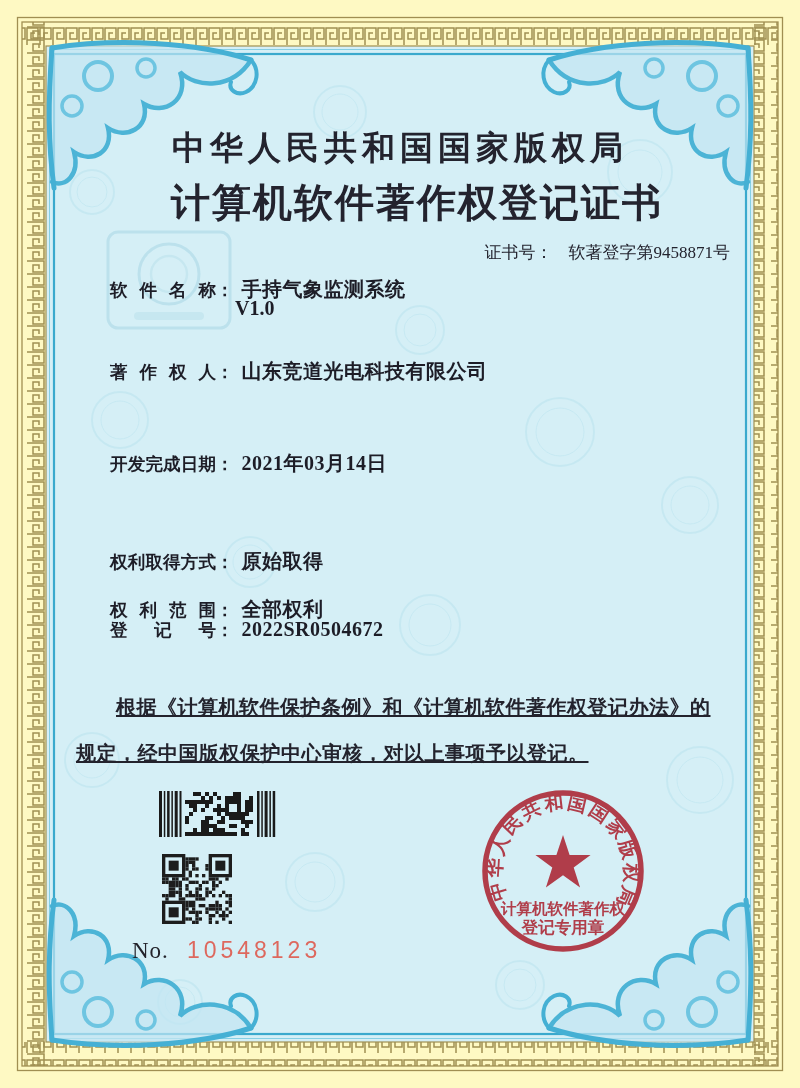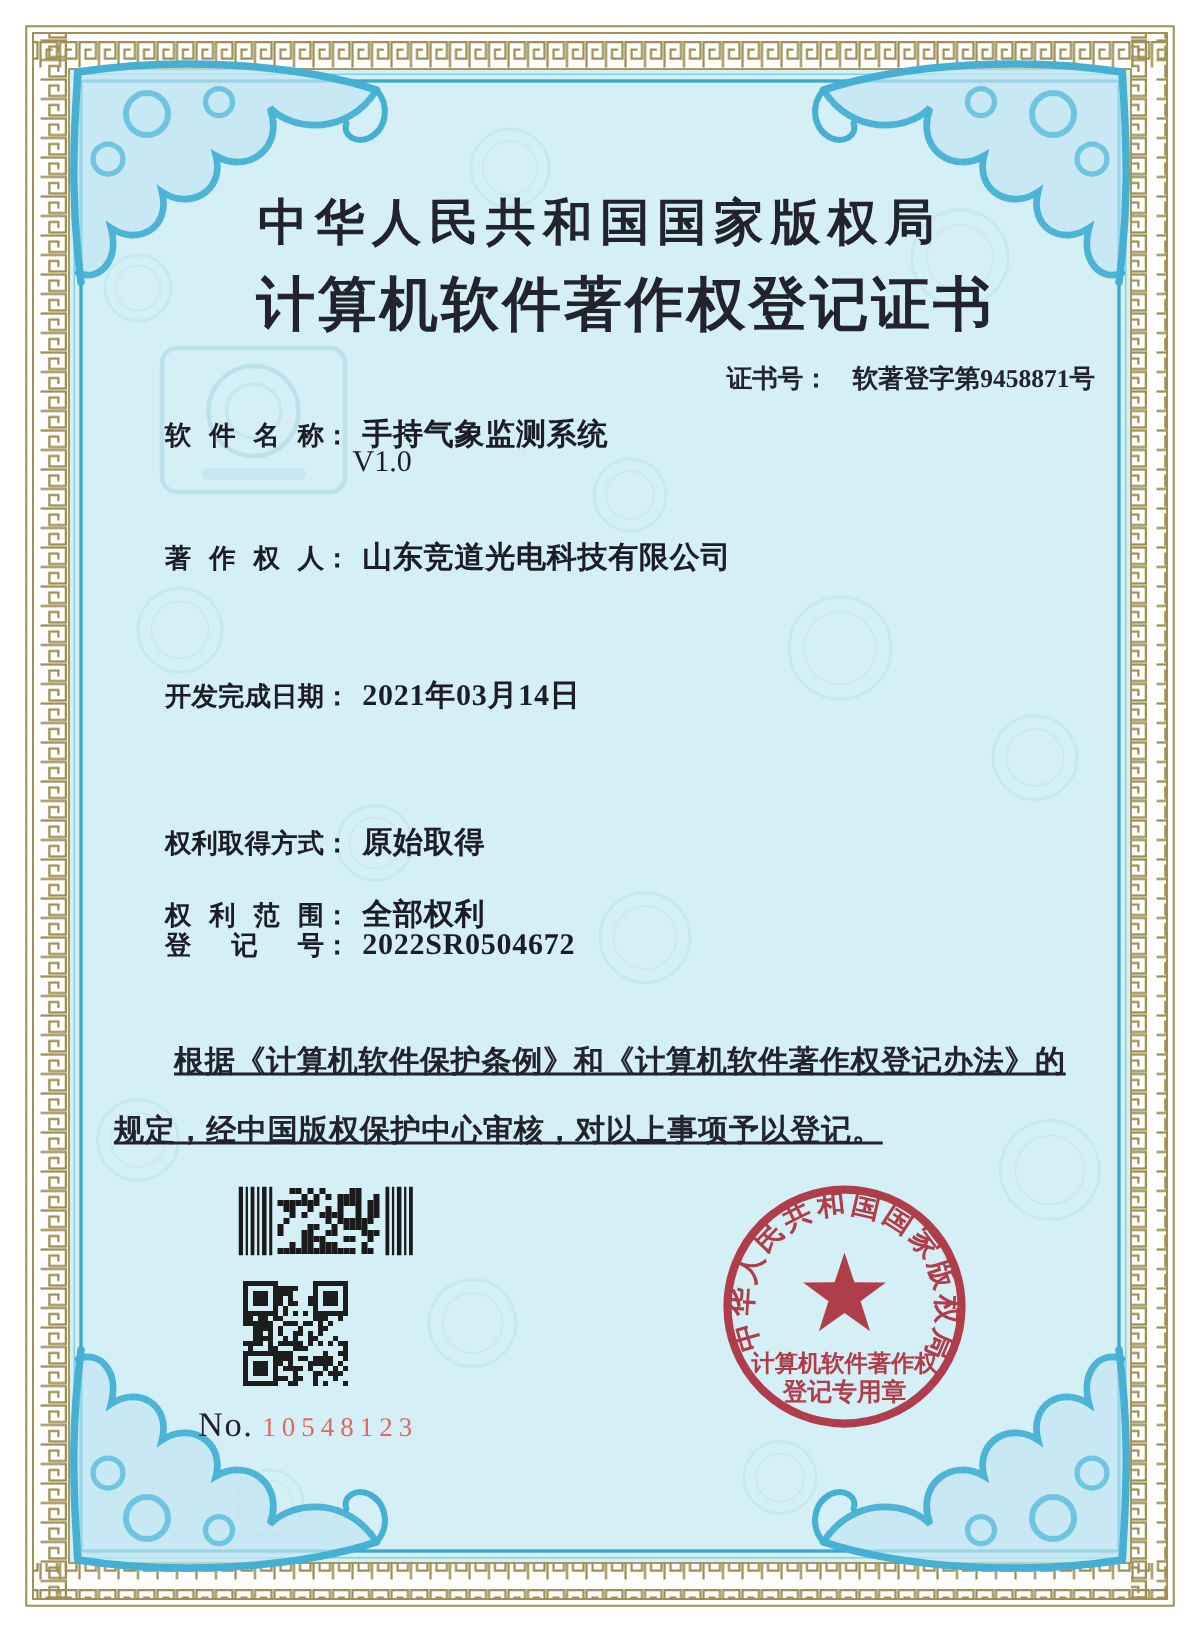--- a/index.html
+++ b/index.html
@@ -1,42 +1,42 @@
 <!DOCTYPE html>
 <html><head>
 <meta charset="utf-8">
 <style>
   html,body{margin:0;padding:0;}
   body{background:#cfd8dc;font-family:"Liberation Serif","DejaVu Serif",serif;}
-  .page{position:relative;width:800px;height:1088px;background:#ffffff;overflow:hidden;
+  .page{position:relative;width:800px;height:1088px;background:#fef9c3;overflow:hidden;
         color:#20202a;}
   .abs{position:absolute;white-space:nowrap;}
   svg.layer{position:absolute;left:0;top:0;pointer-events:none;}
 
   .authority{top:126px;left:0;width:800px;text-align:center;font-size:33px;font-weight:700;
              letter-spacing:5px;color:#23232e;}
   .cert-title{top:176px;left:0;width:800px;text-align:center;font-size:39px;font-weight:700;
               letter-spacing:2px;color:#23232e;padding-left:17px;}
-  .certno{top:241px;right:70px;font-size:17px;font-weight:700;display:flex;gap:16px;color:#23232e;}
+  .certno{top:241px;right:70px;font-size:17px;font-weight:400;display:flex;gap:16px;color:#23232e;}
 
   .row{left:110px;font-weight:700;color:#1d1d27;}
   .lbl{display:inline-block;width:106px;font-size:17.5px;text-align:justify;text-align-last:justify;
        vertical-align:baseline;}
   .colon{font-size:17.5px;}
   .val{margin-left:8px;font-size:20px;letter-spacing:0.5px;}
-  .val2{left:235px;font-size:20px;font-weight:400;color:#1d1d27;}
+  .val2{left:235px;font-size:20px;font-weight:700;color:#1d1d27;}
 
   .statement{position:absolute;left:76px;width:622px;font-size:20px;font-weight:700;
              color:#23232d;letter-spacing:0.5px;white-space:nowrap;text-decoration:underline;}
   .indent{text-indent:2em;}
 
   .serial{left:132px;top:937px;font-size:23px;}
   .serial .no{font-weight:400;color:#23232b;letter-spacing:1px;}
-  .serial .num{font-family:Liberation Serif, serif;color:#df564a;letter-spacing:4px;
-               opacity:.88;margin-left:6px;font-size:18px;}
+  .serial .num{font-family:Liberation Sans, sans-serif;color:#df564a;letter-spacing:4px;
+               opacity:.88;margin-left:18px;font-size:23px;}
 
   .issue-date{left:475px;top:947px;width:180px;text-align:center;font-size:21px;font-weight:700;
               letter-spacing:1px;color:#1c1c26;}
 
   .barcode{left:159px;top:791px;width:120px;height:46px;}
   .qrcode{left:162px;top:854px;width:70px;height:70px;}
   .seal{left:470px;top:780px;width:186px;height:186px;mix-blend-mode:multiply;opacity:.93;}
   .seal text{font-family:"Liberation Serif","DejaVu Serif",serif;}
 </style>
 </head>

